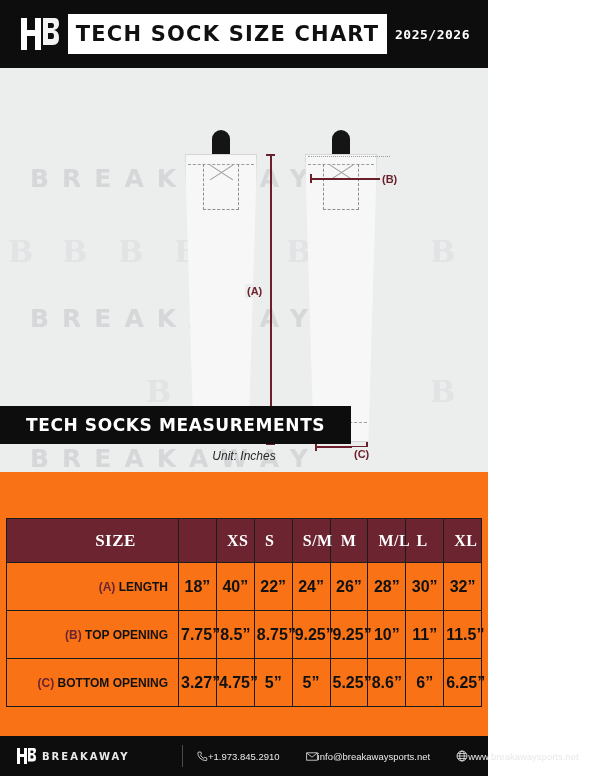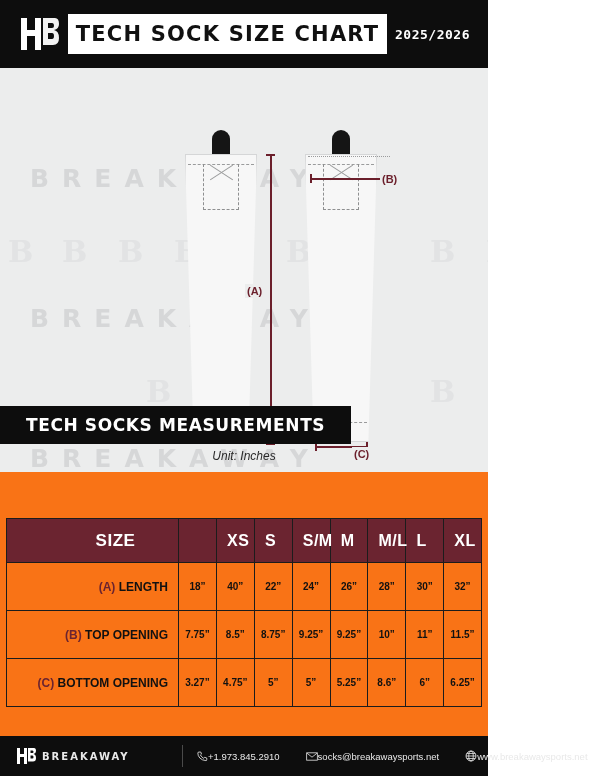--- a/index.html
+++ b/index.html
@@ -212,30 +212,30 @@
     left: 6px; right: 6px; top: 518px;
   }
   table {
     width: 100%;
     border-collapse: collapse;
     table-layout: fixed;
   }
   th, td {
     border: 1px solid #1c1c1c;
     text-align: center;
-    font-size: 10px;
+    font-size: 16px;
     font-weight: bold;
     color: #111;
     height: 48px;
     padding: 0 2px;
   }
   thead th {
     background: #6b2430;
     color: #ffffff;
-    font-family: Liberation Sans, sans-serif;
+    font-family: Liberation Serif, serif;
     font-size: 16px;
     letter-spacing: 0.5px;
     height: 44px;
     padding-left: 48px;
   }
   thead th.size-head { font-size: 17px; }
   td.rowlabel {
     text-align: right;
     padding-right: 10px;
     font-size: 12px;
@@ -439,21 +439,21 @@
         <path d="M3 1.5 L5.5 1.5 L6.5 4.5 L5 5.8 Q6.5 9 9.8 10.6 L11.2 9.2 L14.2 10.2 L14.2 12.8 Q14.2 14 13 14 Q7.5 13.6 4.2 10.3 Q1.2 7 1.2 3 Q1.2 1.5 3 1.5 Z" fill="none" stroke="#e9e9e9" stroke-width="1.2"></path>
       </svg>
       <span>+1.973.845.2910</span>
     </div>
 
     <div class="fitem">
       <svg width="12" height="11" viewBox="0 0 18 14" aria-hidden="true">
         <rect x="1" y="1.5" width="16" height="11" fill="none" stroke="#e9e9e9" stroke-width="1.2"></rect>
         <path d="M1.4 2 L9 8 L16.6 2" fill="none" stroke="#e9e9e9" stroke-width="1.2"></path>
       </svg>
-      <span>socks@breakawaysports.net</span>
+      <span>info@breakawaysports.net</span>
     </div>
 
     <div class="fitem">
       <svg width="12" height="12" viewBox="0 0 16 16" aria-hidden="true">
         <circle cx="8" cy="8" r="6.6" fill="none" stroke="#e9e9e9" stroke-width="1.2"></circle>
         <ellipse cx="8" cy="8" rx="3" ry="6.6" fill="none" stroke="#e9e9e9" stroke-width="1.1"></ellipse>
         <path d="M1.6 8 L14.4 8 M2.6 4.6 L13.4 4.6 M2.6 11.4 L13.4 11.4" stroke="#e9e9e9" stroke-width="1.1" fill="none"></path>
       </svg>
       <span>www.breakawaysports.net</span>
     </div>

